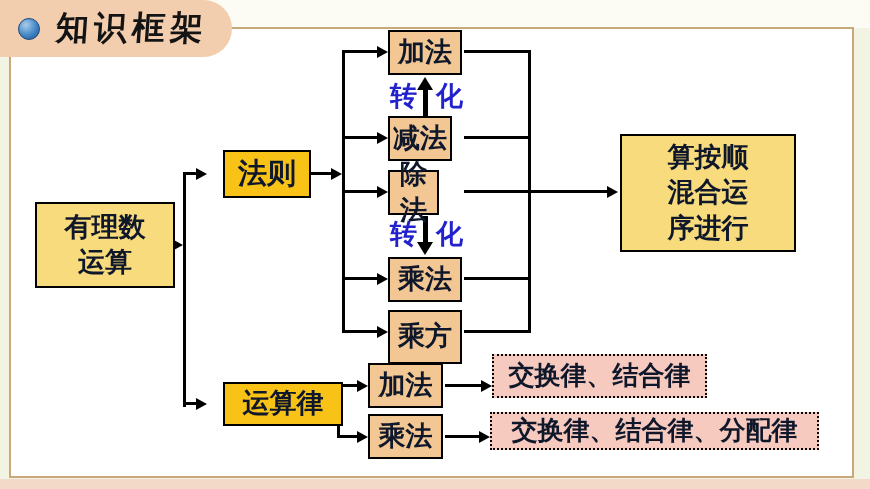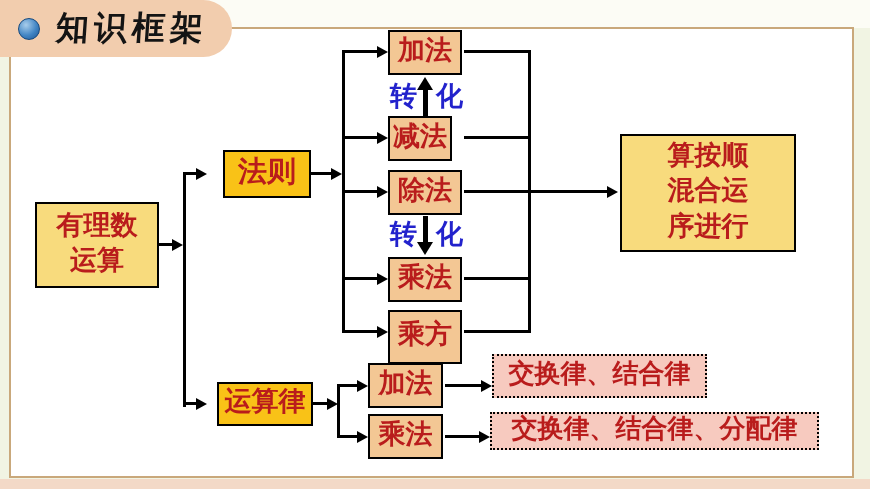--- a/index.html
+++ b/index.html
@@ -14,21 +14,21 @@
   .top-band{position:absolute;left:0;top:0;width:870px;height:28px;background:var(--top-band);}
   .content-frame{position:absolute;left:9px;top:27px;width:845px;height:451px;background:#FFFFFF;border:2px solid var(--frame-border);box-sizing:border-box;}
   .bottom-strip{position:absolute;left:0;top:479px;width:870px;height:10px;background:var(--bottom-strip);}
 
   .banner{position:absolute;left:0;top:0;width:232px;height:57px;background:var(--banner-bg);border-radius:0 30px 30px 0;display:flex;align-items:center;}
   .sphere{width:20px;height:20px;margin-left:18px;border-radius:50%;
     background:radial-gradient(circle at 35% 30%, #A8CDEB 0%, #4285C4 55%, #1F5795 100%);
     border:1px solid #16497E;flex:0 0 auto;}
   .title{margin-left:16px;font-family:"DejaVu Serif",serif;font-weight:bold;font-size:33px;color:#141414;letter-spacing:5px;transform:skewX(-4deg);white-space:nowrap;}
 
-  .node{position:absolute;border:2px solid #000;box-sizing:border-box;display:flex;flex-direction:column;align-items:center;justify-content:center;font-weight:bold;color:#b91c1c;text-align:center;line-height:1.3;font-family:Liberation Mono, monospace;}
+  .node{position:absolute;border:2px solid #000;box-sizing:border-box;display:flex;flex-direction:column;align-items:center;justify-content:center;font-weight:bold;color:#0f172a;text-align:center;line-height:1.3;}
   .yellow{background:var(--yellow-box);}
   .gold{background:var(--gold-box);margin-left:16px;}
   .peach{background:var(--peach-box);}
   .pink{background:var(--pink-box);border:2px dotted #000;}
 
   .hl{position:absolute;height:3px;background:var(--line-black);}
   .vl{position:absolute;width:3px;background:var(--line-black);}
   .ah-r{position:absolute;width:0;height:0;border-top:6px solid transparent;border-bottom:6px solid transparent;border-left:11px solid var(--line-black);}
   .ah-up{position:absolute;width:0;height:0;border-left:8px solid transparent;border-right:8px solid transparent;border-bottom:13px solid var(--line-black);}
   .ah-down{position:absolute;width:0;height:0;border-left:8px solid transparent;border-right:8px solid transparent;border-top:13px solid var(--line-black);}
@@ -93,39 +93,39 @@
   <div class="ah-up" style="left:417px;top:77px;"></div>
   <div class="vl" style="left:423px;top:89px;width:5px;height:27px;"></div>
   <span class="tlabel" style="left:390px;top:83px;">转</span>
   <span class="tlabel" style="left:436px;top:83px;">化</span>
 
   <div class="vl" style="left:423px;top:216px;width:5px;height:27px;"></div>
   <div class="ah-down" style="left:417px;top:242px;"></div>
   <span class="tlabel" style="left:390px;top:221px;">转</span>
   <span class="tlabel" style="left:436px;top:221px;">化</span>
 
-  <div class="node yellow" style="left:35px;top:202px;width:124px;height:86px;font-size:27px;text-align:right;">
+  <div class="node yellow" style="left:35px;top:202px;width:140px;height:86px;font-size:27px;text-align:right;">
     <span>有理数</span>
     <span>运算</span>
   </div>
 
   <div class="node gold" style="left:207px;top:150px;width:88px;height:48px;font-size:29px;">法则</div>
 
   <div class="node peach" style="left:388px;top:30px;width:74px;height:45px;font-size:27px;">加法</div>
   <div class="node peach" style="left:388px;top:116px;width:64px;height:45px;font-size:27px;">减法</div>
-  <div class="node peach" style="left:388px;top:170px;width:74px;height:45px;font-size:27px;">除法</div>
+  <div class="node peach" style="left:388px;top:170px;width:51px;height:45px;font-size:27px;">除法</div>
   <div class="node peach" style="left:388px;top:257px;width:74px;height:45px;font-size:27px;">乘法</div>
   <div class="node peach" style="left:388px;top:310px;width:74px;height:54px;font-size:27px;">乘方</div>
 
   <div class="node yellow" style="left:620px;top:134px;width:176px;height:118px;font-size:27px;">
     <span>算按顺</span>
     <span>混合运</span>
     <span>序进行</span>
   </div>
 
-  <div class="node gold" style="left:201px;top:382px;width:96px;height:44px;font-size:27px;">运算律</div>
+  <div class="node gold" style="left:207px;top:382px;width:120px;height:44px;font-size:27px;">运算律</div>
 
   <div class="node peach" style="left:368px;top:363px;width:75px;height:45px;font-size:27px;">加法</div>
   <div class="node peach" style="left:368px;top:414px;width:75px;height:45px;font-size:27px;">乘法</div>
 
   <div class="node pink" style="left:492px;top:354px;width:215px;height:44px;font-size:26px;">交换律、结合律</div>
   <div class="node pink" style="left:490px;top:412px;width:329px;height:38px;font-size:26px;">交换律、结合律、分配律</div>
 </div>
 
 </body></html>

